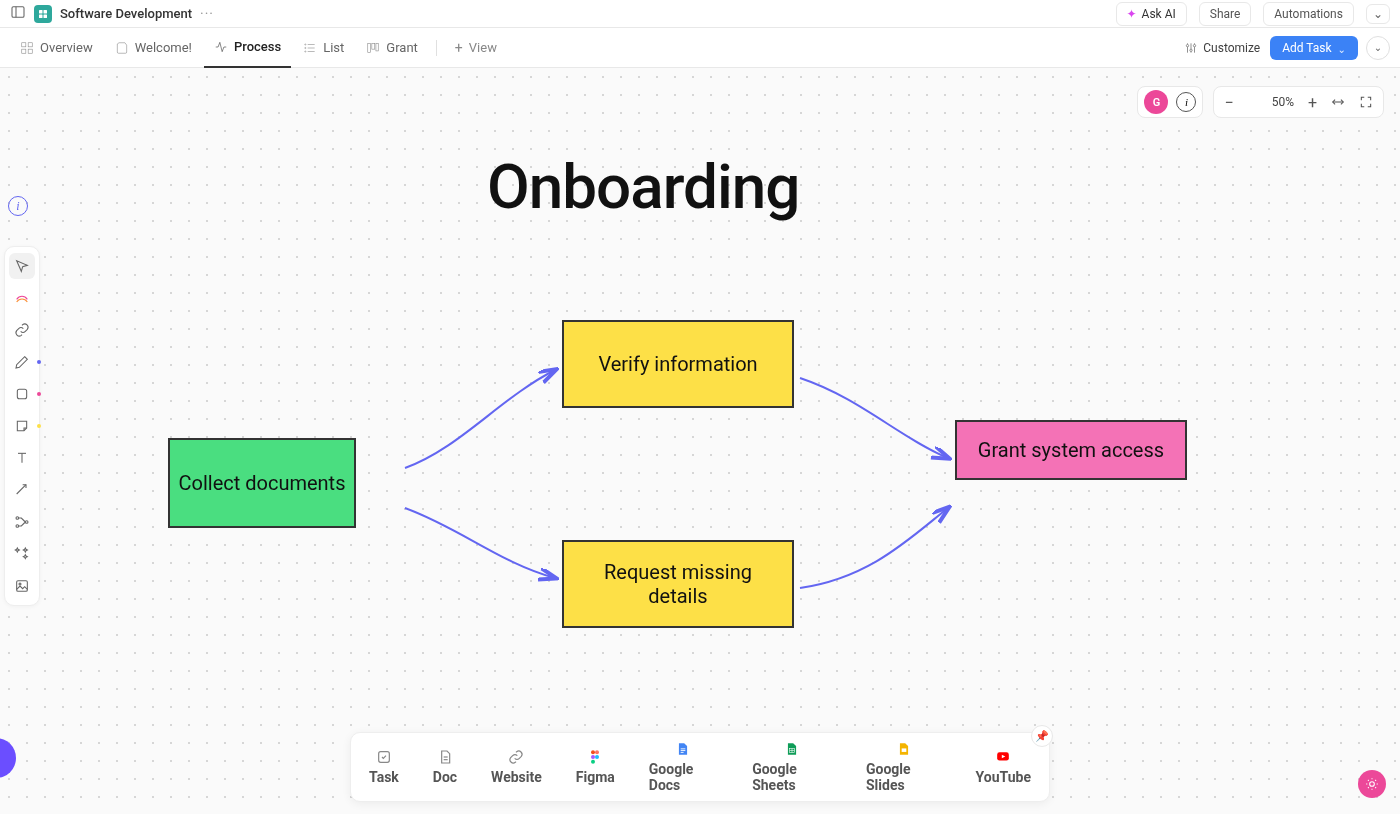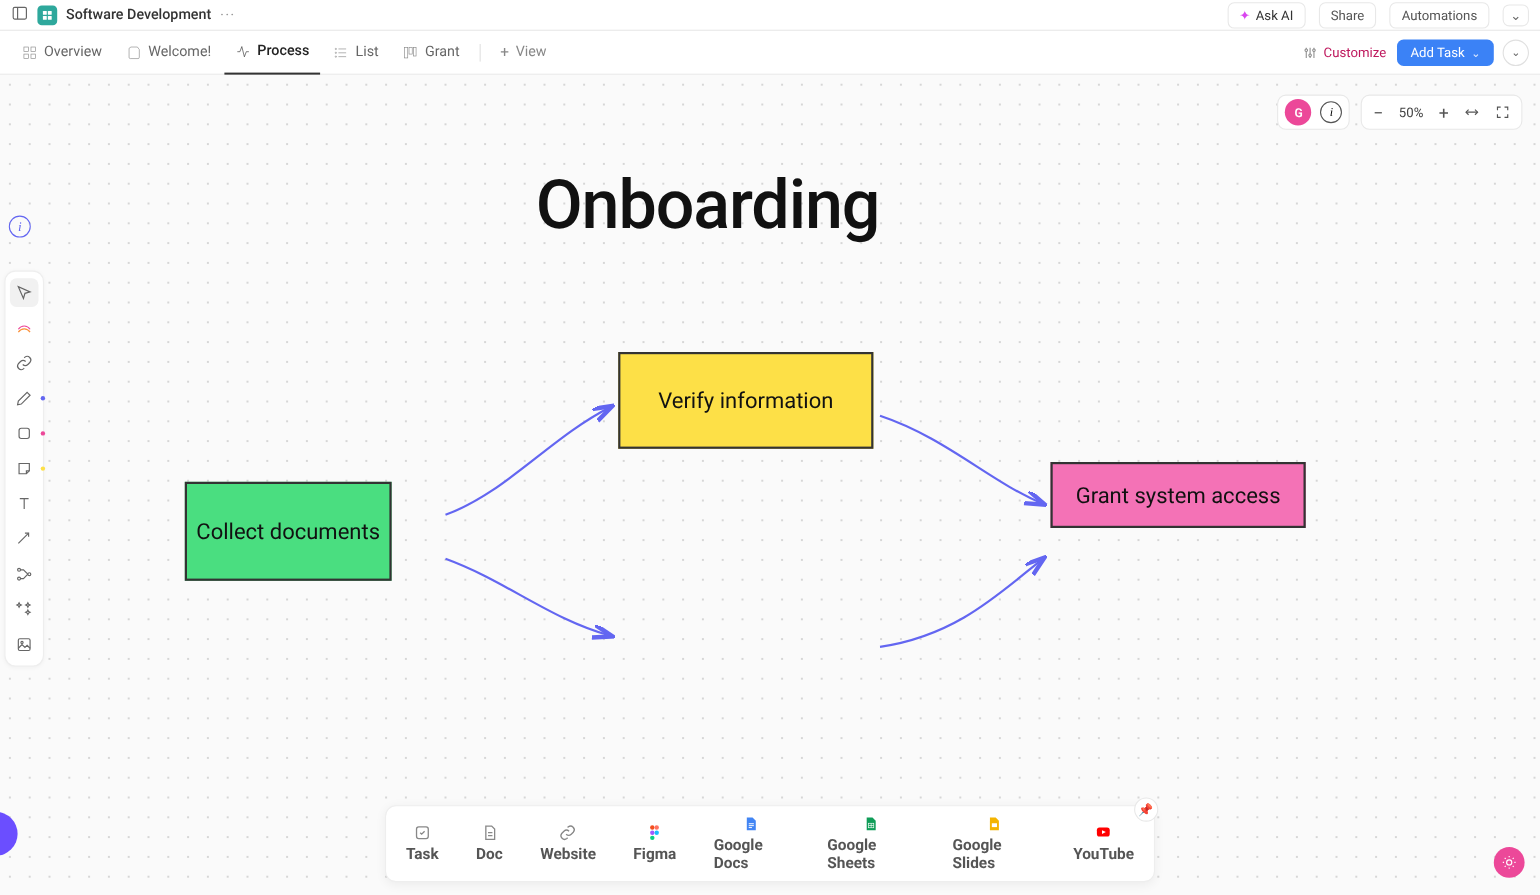--- a/index.html
+++ b/index.html
@@ -21,36 +21,36 @@
 
 .tabsbar { height: 40px; display: flex; align-items: center; padding: 0 10px; border-bottom: 1px solid #e8e8e8; gap: 2px; }
 .tab { display: flex; align-items: center; gap: 6px; padding: 0 10px; height: 40px; font-size: 13px; color: #666; cursor: pointer; }
 .tab.active { color: #222; border-bottom: 2px solid #333; font-weight: 500; }
 .tab svg { width: 14px; height: 14px; stroke: #888; fill: none; }
 .tab.active svg { stroke: #333; }
 .view-tab { color: #888; }
 .view-tab .plus { font-size: 14px; }
 .tab-sep { width: 1px; height: 16px; background: #e0e0e0; margin: 0 6px; }
 .tabsbar-spacer { flex: 1; }
-.customize { display: flex; align-items: center; gap: 5px; font-size: 12px; color: #be185d; cursor: pointer; padding: 0 8px; }
+.customize { display: flex; align-items: center; gap: 5px; font-size: 12px; color: #404040; cursor: pointer; padding: 0 8px; }
 .add-task { background: #3b82f6; color: #fff; border-radius: 6px; padding: 5px 12px; font-size: 12px; display: flex; align-items: flex-end; gap: 6px; cursor: pointer; }
 .add-task .chev { font-size: 10px; opacity: .85; }
 .right-chevron-circle { width: 24px; height: 24px; border: 1px solid #e0e0e0; border-radius: 50%; display: flex; align-items: center; justify-content: center; font-size: 10px; color: #666; margin-left: 6px; cursor: pointer; }
 
 
 .canvas-wrap { position: relative; width: 100%; height: calc(814px - 68px); background: #fafafa; background-image: radial-gradient(circle, #d6d6d6 1px, transparent 1px); background-size: 18px 18px; overflow: hidden; }
 
 
 .float-right-group { position: absolute; top: 18px; right: 16px; display: flex; gap: 10px; }
 .pill { background: #fff; border: 1px solid #e8e8e8; border-radius: 8px; display: flex; align-items: center; height: 32px; padding: 0 6px; gap: 8px; }
 .avatar { width: 24px; height: 24px; border-radius: 50%; background: #ec4899; color: #fff; font-size: 11px; font-weight: 600; display: flex; align-items: center; justify-content: center; }
 .info-circle { width: 20px; height: 20px; border: 1.4px solid #555; border-radius: 50%; display: flex; align-items: center; justify-content: center; font-size: 11px; font-style: italic; font-family: serif; }
 .zoom-pill { gap: 14px; padding: 0 10px; }
 .zoom-btn { color: #555; font-size: 16px; cursor: pointer; user-select: none; display:flex; align-items:center; }
-.zoom-label { font-size: 12px; color: #444; }
+.zoom-label { font-size: 12px; color: #444; margin-left: 24px; }
 .zoom-btn svg { width: 14px; height: 14px; stroke: #555; fill: none; }
 
 
 .left-info { position: absolute; left: 8px; top: 128px; width: 20px; height: 20px; border: 1.8px solid #6366f1; border-radius: 50%; display: flex; align-items: center; justify-content: center; font-size: 12px; font-style: italic; color: #6366f1; font-family: serif; }
 
 
 .toolbox { position: absolute; left: 4px; top: 178px; background: #fff; border: 1px solid #eee; border-radius: 10px; padding: 6px 4px; display: flex; flex-direction: column; gap: 6px; align-items: center; box-shadow: 0 1px 4px rgba(0,0,0,0.04); }
 .tool { width: 26px; height: 26px; border-radius: 6px; display: flex; align-items: center; justify-content: center; cursor: pointer; position: relative; }
 .tool.active { background: #f1f1f1; }
 .tool svg { width: 16px; height: 16px; stroke: #666; fill: none; stroke-width: 1.6; }
@@ -277,20 +277,21 @@
           <circle cx="9" cy="9" r="1.5"></circle>
           <path d="M4 17l5-5 4 4 3-3 4 4"></path>
         </svg>
       </div>
   </div>
 
   <div class="diagram-title">Onboarding</div>
 
   <div class="node green">Collect documents</div>
   <div class="node yellow1">Verify information</div>
+  <div class="node yellow2">Request missing details</div>
   <div class="node pink">Grant system access</div>
 
   <svg class="arrows">
     <defs>
       <marker id="arr" markerWidth="10" markerHeight="10" refX="8" refY="3" orient="auto">
         <path d="M0,0 L9,3 L0,6" fill="none" stroke="#6366f1" stroke-width="1.6"></path>
       </marker>
     </defs>
     <path d="M405 400 C 460 380, 500 330, 555 302" marker-end="url(#arr)"></path>
     <path d="M405 440 C 460 460, 500 495, 555 510" marker-end="url(#arr)"></path>

